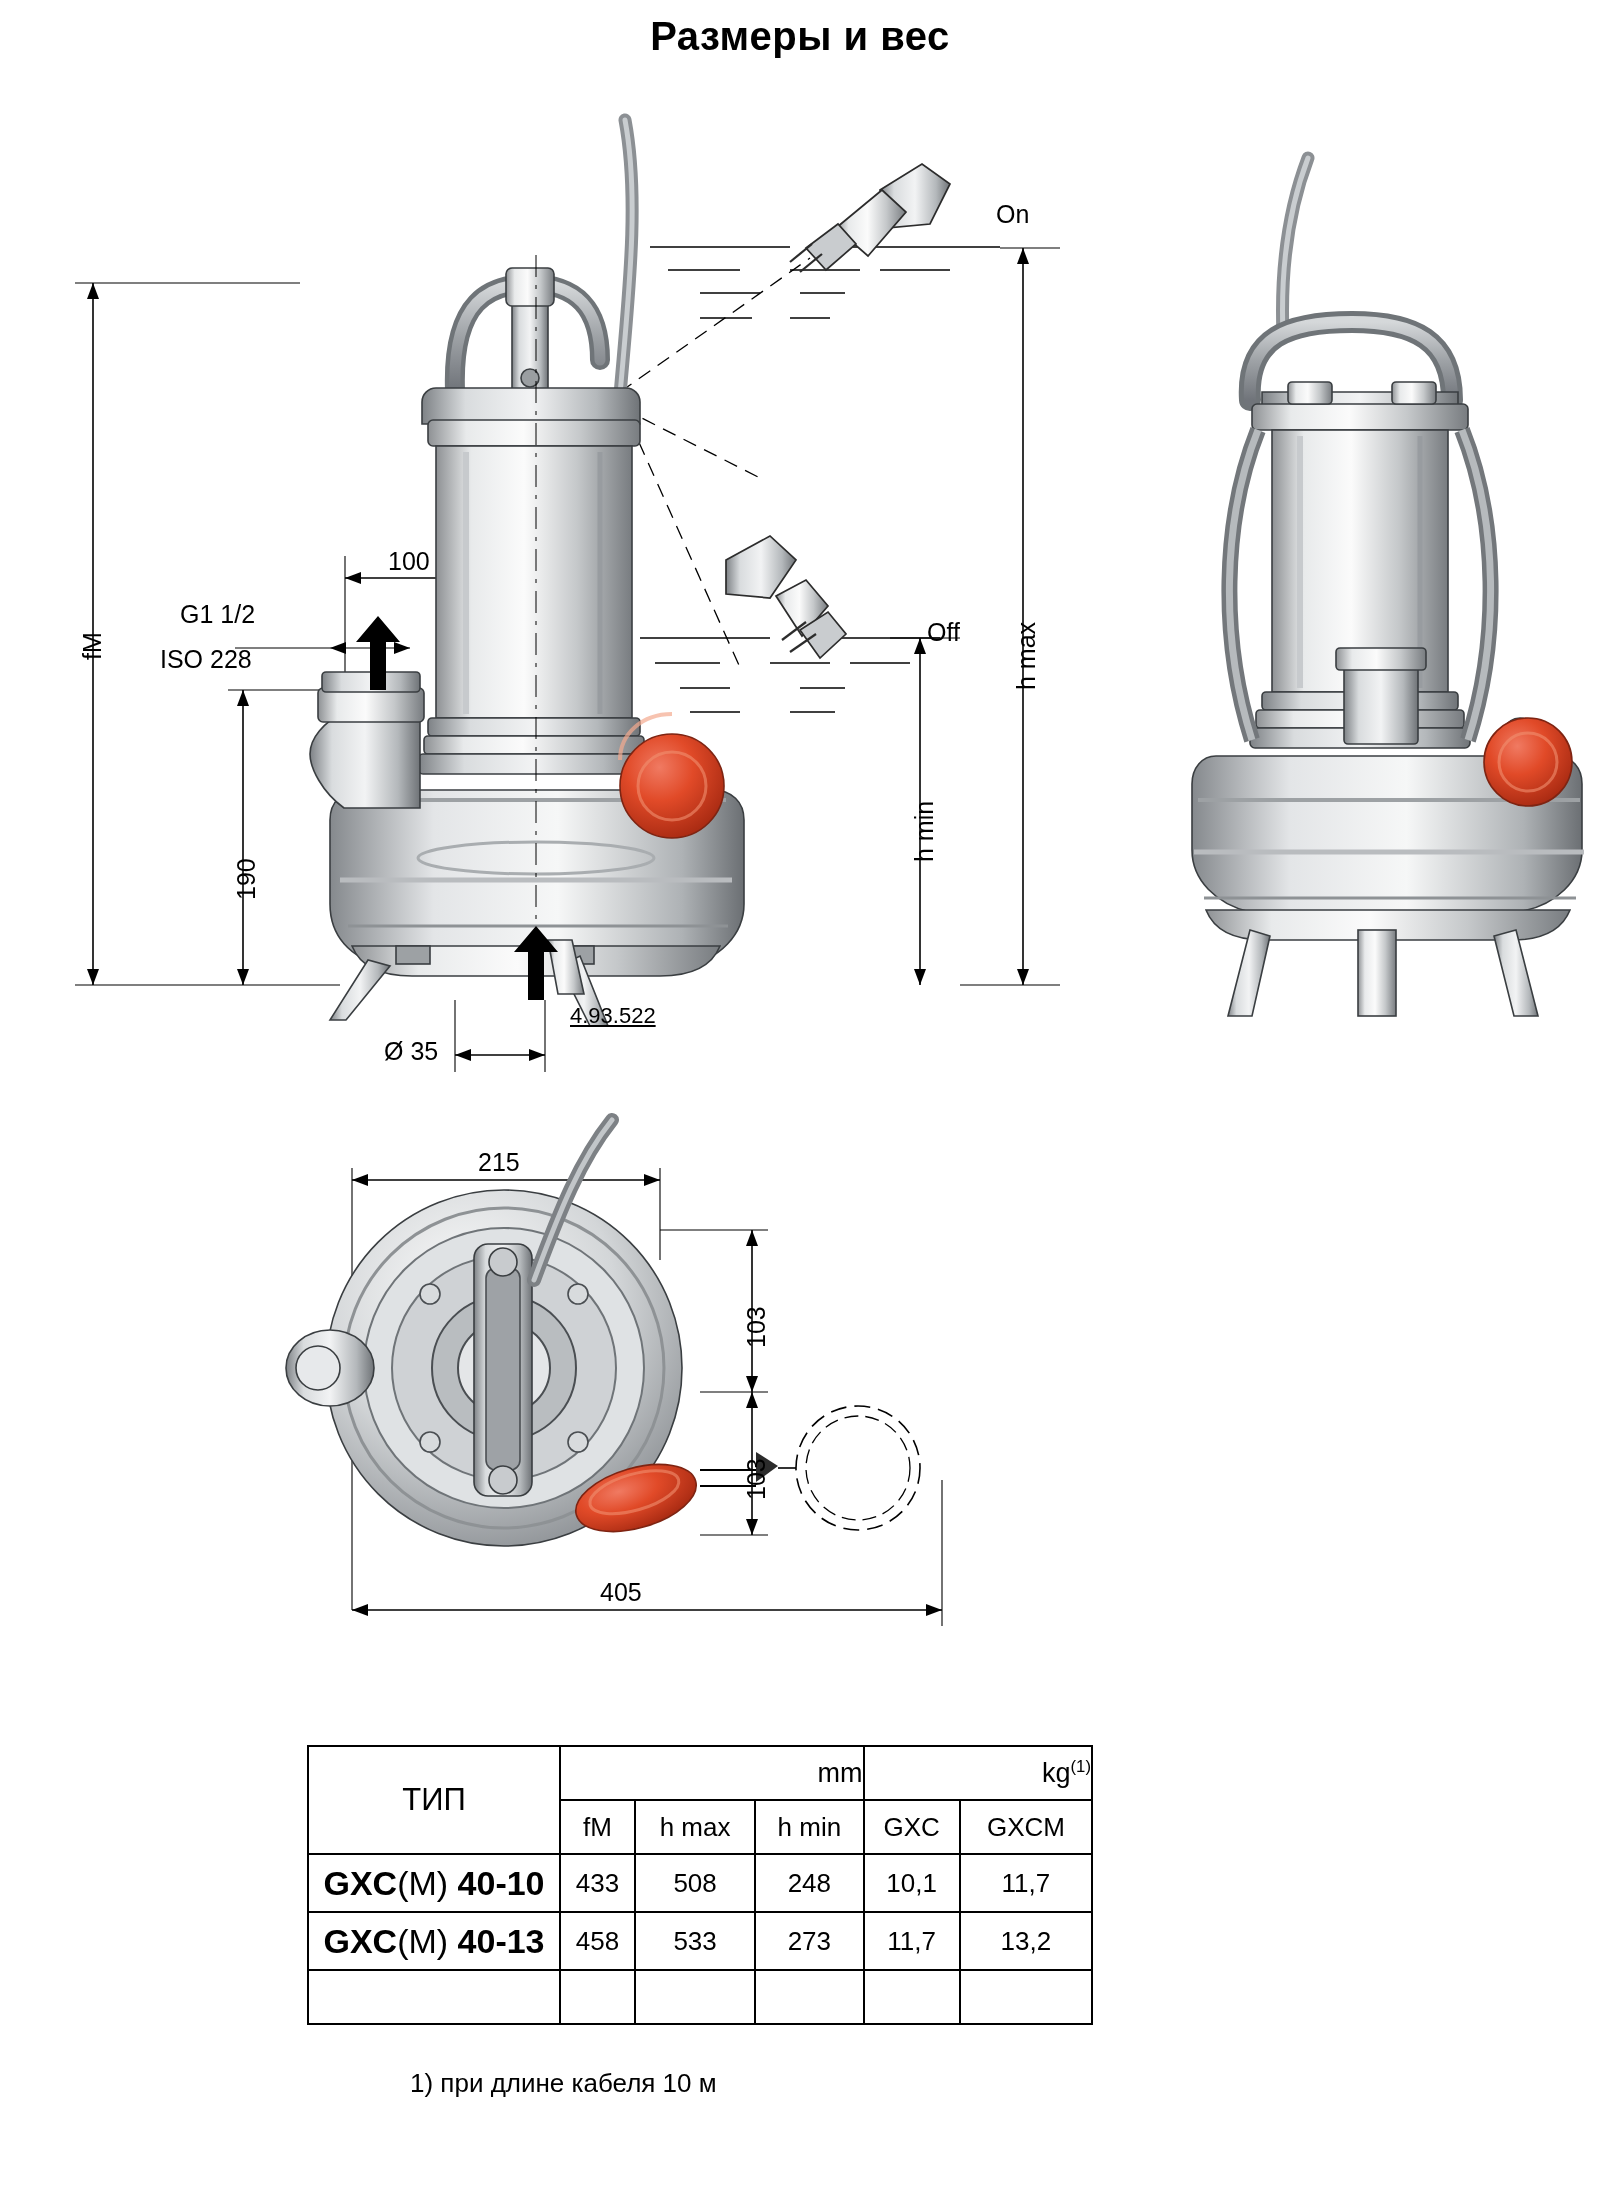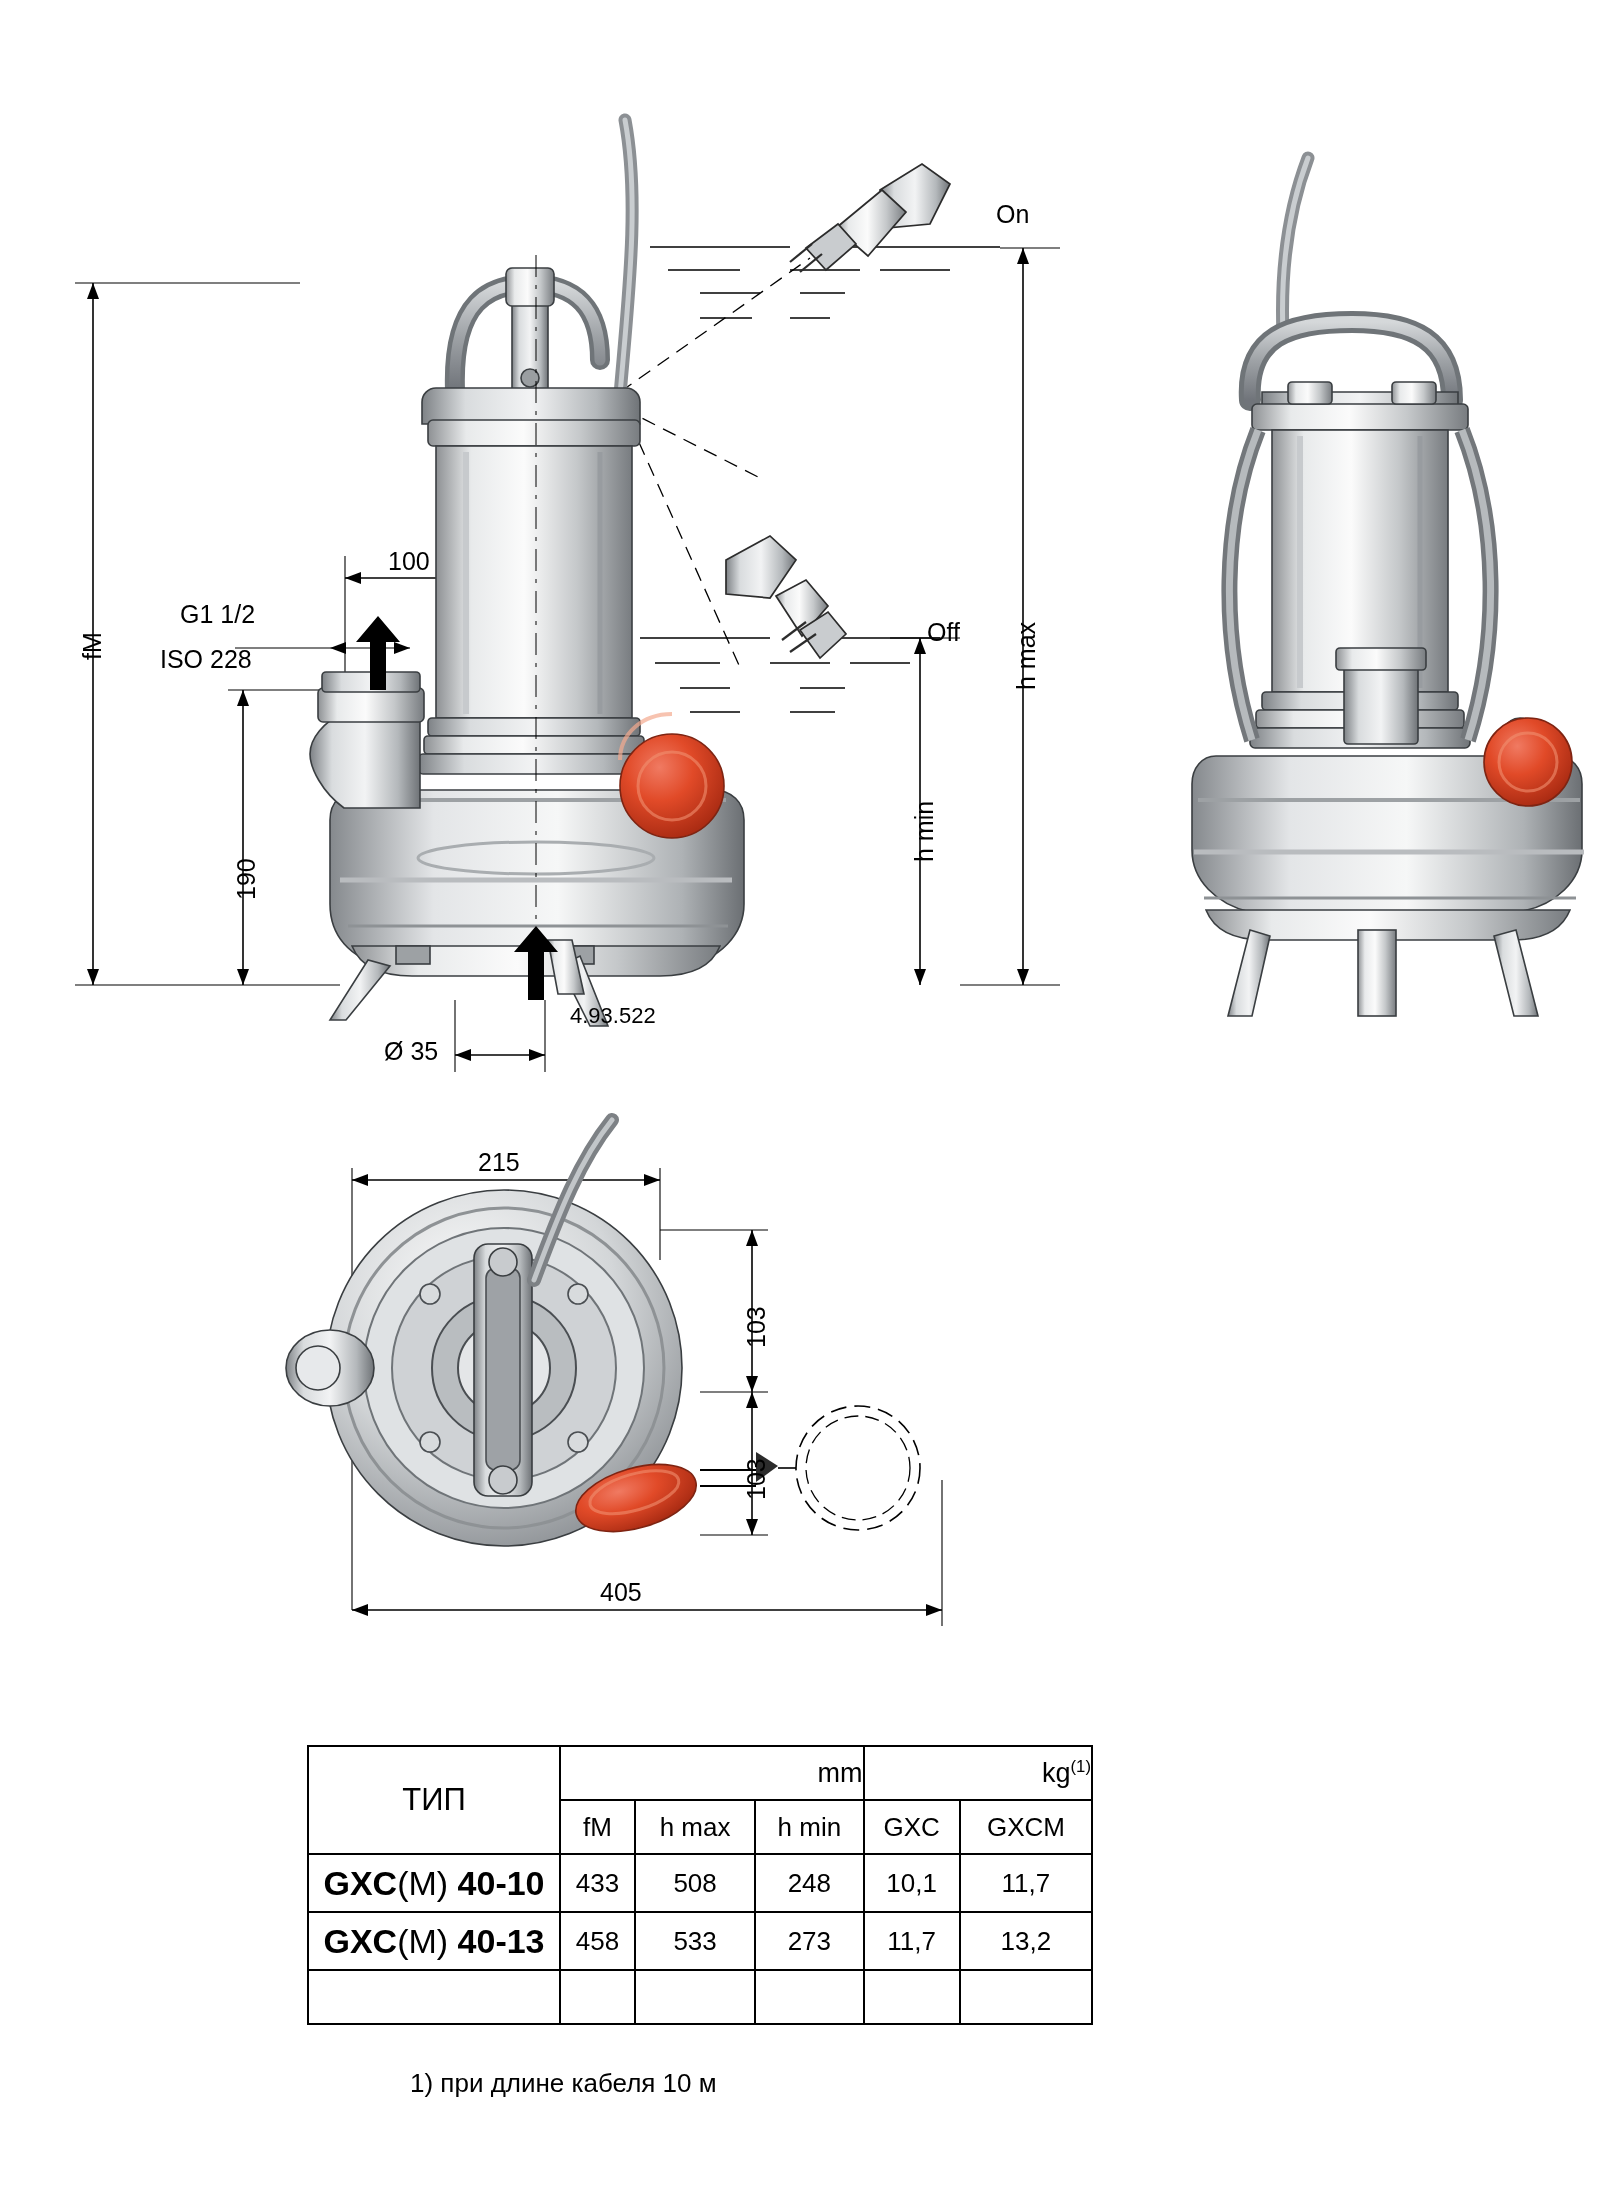--- a/index.html
+++ b/index.html
@@ -78,20 +78,21 @@
     top: 2068px;
     font-size: 26px;
   }
   sup { font-size: 0.62em; vertical-align: super; }
 </style>
 </head>
 <body>
 
 <div class="page">
 
+  <div id="title">Размеры и вес</div>
 
   <svg class="draw" viewBox="0 0 1600 2187">
     <defs>
       <marker id="arrB" markerWidth="12" markerHeight="12" refX="10" refY="4" orient="auto">
         <path d="M0,0 L10,4 L0,8 z" fill="#000"></path>
       </marker>
       <marker id="arrS" markerWidth="12" markerHeight="12" refX="0" refY="4" orient="auto">
         <path d="M10,0 L0,4 L10,8 z" fill="#000"></path>
       </marker>
       <linearGradient id="metal" x1="0" y1="0" x2="1" y2="0">
@@ -373,21 +374,21 @@
       </g>
     </g>
   </svg>
 
   <div class="label rot" style="left:78px; top:660px;">fM</div>
   <div class="label rot" style="left:232px; top:900px;">190</div>
   <div class="label" style="left:388px; top:547px;">100</div>
   <div class="label" style="left:180px; top:600px;">G1 1/2</div>
   <div class="label" style="left:160px; top:645px;">ISO 228</div>
   <div class="label" style="left:384px; top:1037px;">Ø 35</div>
-  <div class="label sm" style="left:570px; top:1003px;">4.93.522</div>
+  <div class="label sm" style="left:570px; top:1003px;text-decoration:underline;">4.93.522</div>
   <div class="label" style="left:996px; top:200px;">On</div>
   <div class="label" style="left:927px; top:594px;margin-top:24px;">Off</div>
   <div class="label rot" style="left:1012px; top:690px;">h max</div>
   <div class="label rot" style="left:910px; top:862px;">h min</div>
 
   <div class="label" style="left:478px; top:1148px;">215</div>
   <div class="label rot" style="left:742px; top:1348px;">103</div>
   <div class="label rot" style="left:742px; top:1500px;">103</div>
   <div class="label" style="left:600px; top:1578px;">405</div>
 

